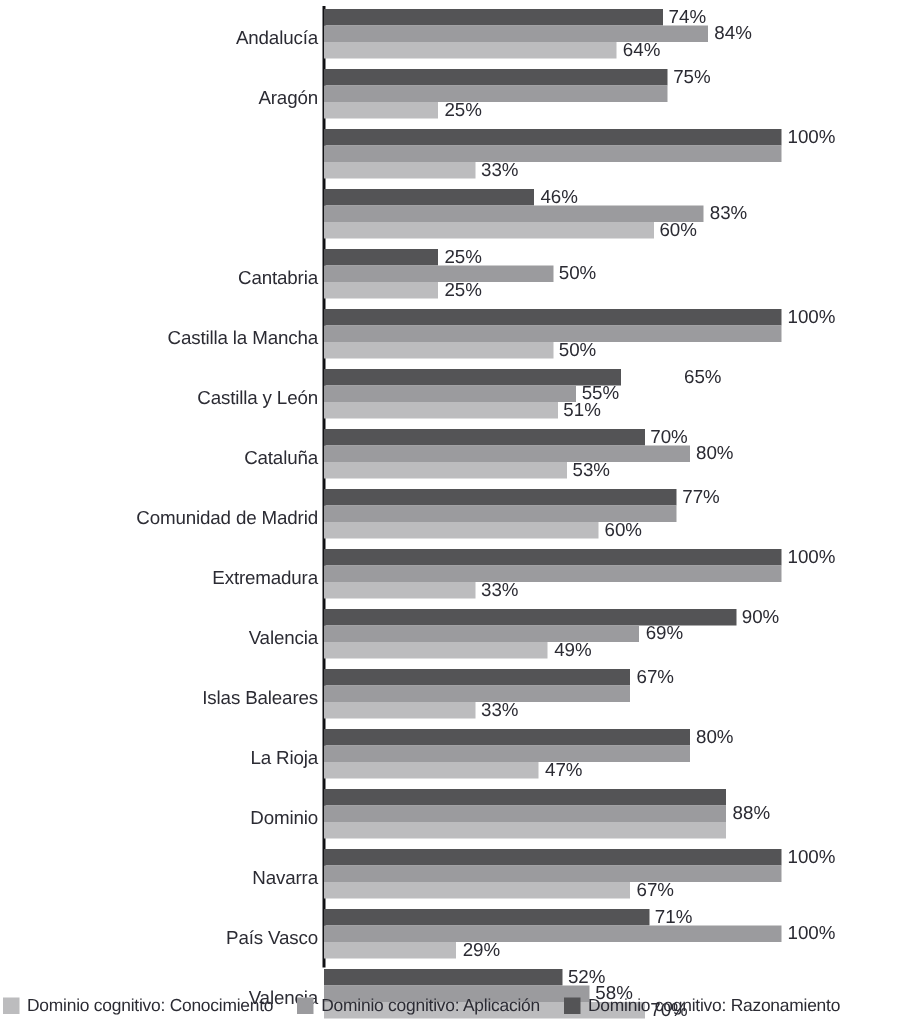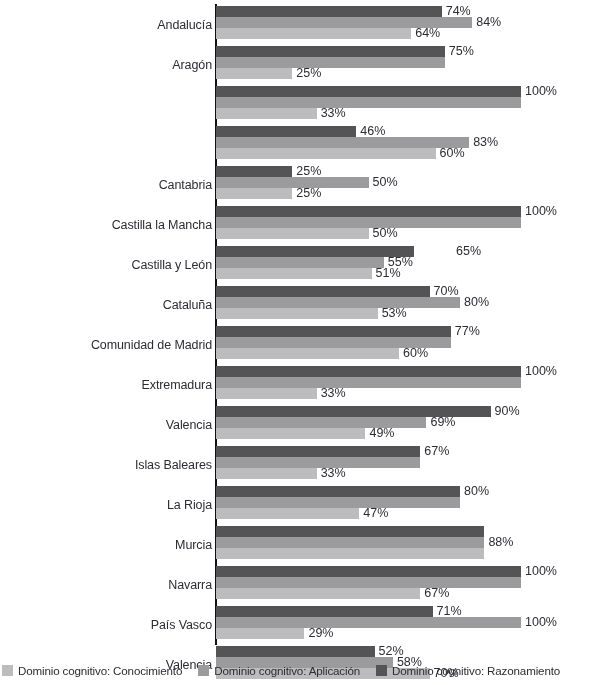--- a/index.html
+++ b/index.html
@@ -320,21 +320,21 @@
             <div class="bar-line">
               <div class="bar aplic" style="width: 244px;"></div>
             </div>
             <div class="bar-line">
               <div class="bar conoc" style="width: 143.35px;"></div>
               <div class="bar-val" style="left: 143.35px;">47%</div>
             </div>
           </div>
         </div>
         <div class="row">
-          <div class="row-label">Murcia</div>
+          <div class="row-label">Dominio</div>
           <div class="bars">
             <div class="bar-line">
               <div class="bar razon" style="width: 268.4px;"></div>
             </div>
             <div class="bar-line">
               <div class="bar aplic" style="width: 268.4px;"></div>
               <div class="bar-val" style="left: 268.4px;">88%</div>
             </div>
             <div class="bar-line">
               <div class="bar conoc" style="width: 268.4px;"></div>

